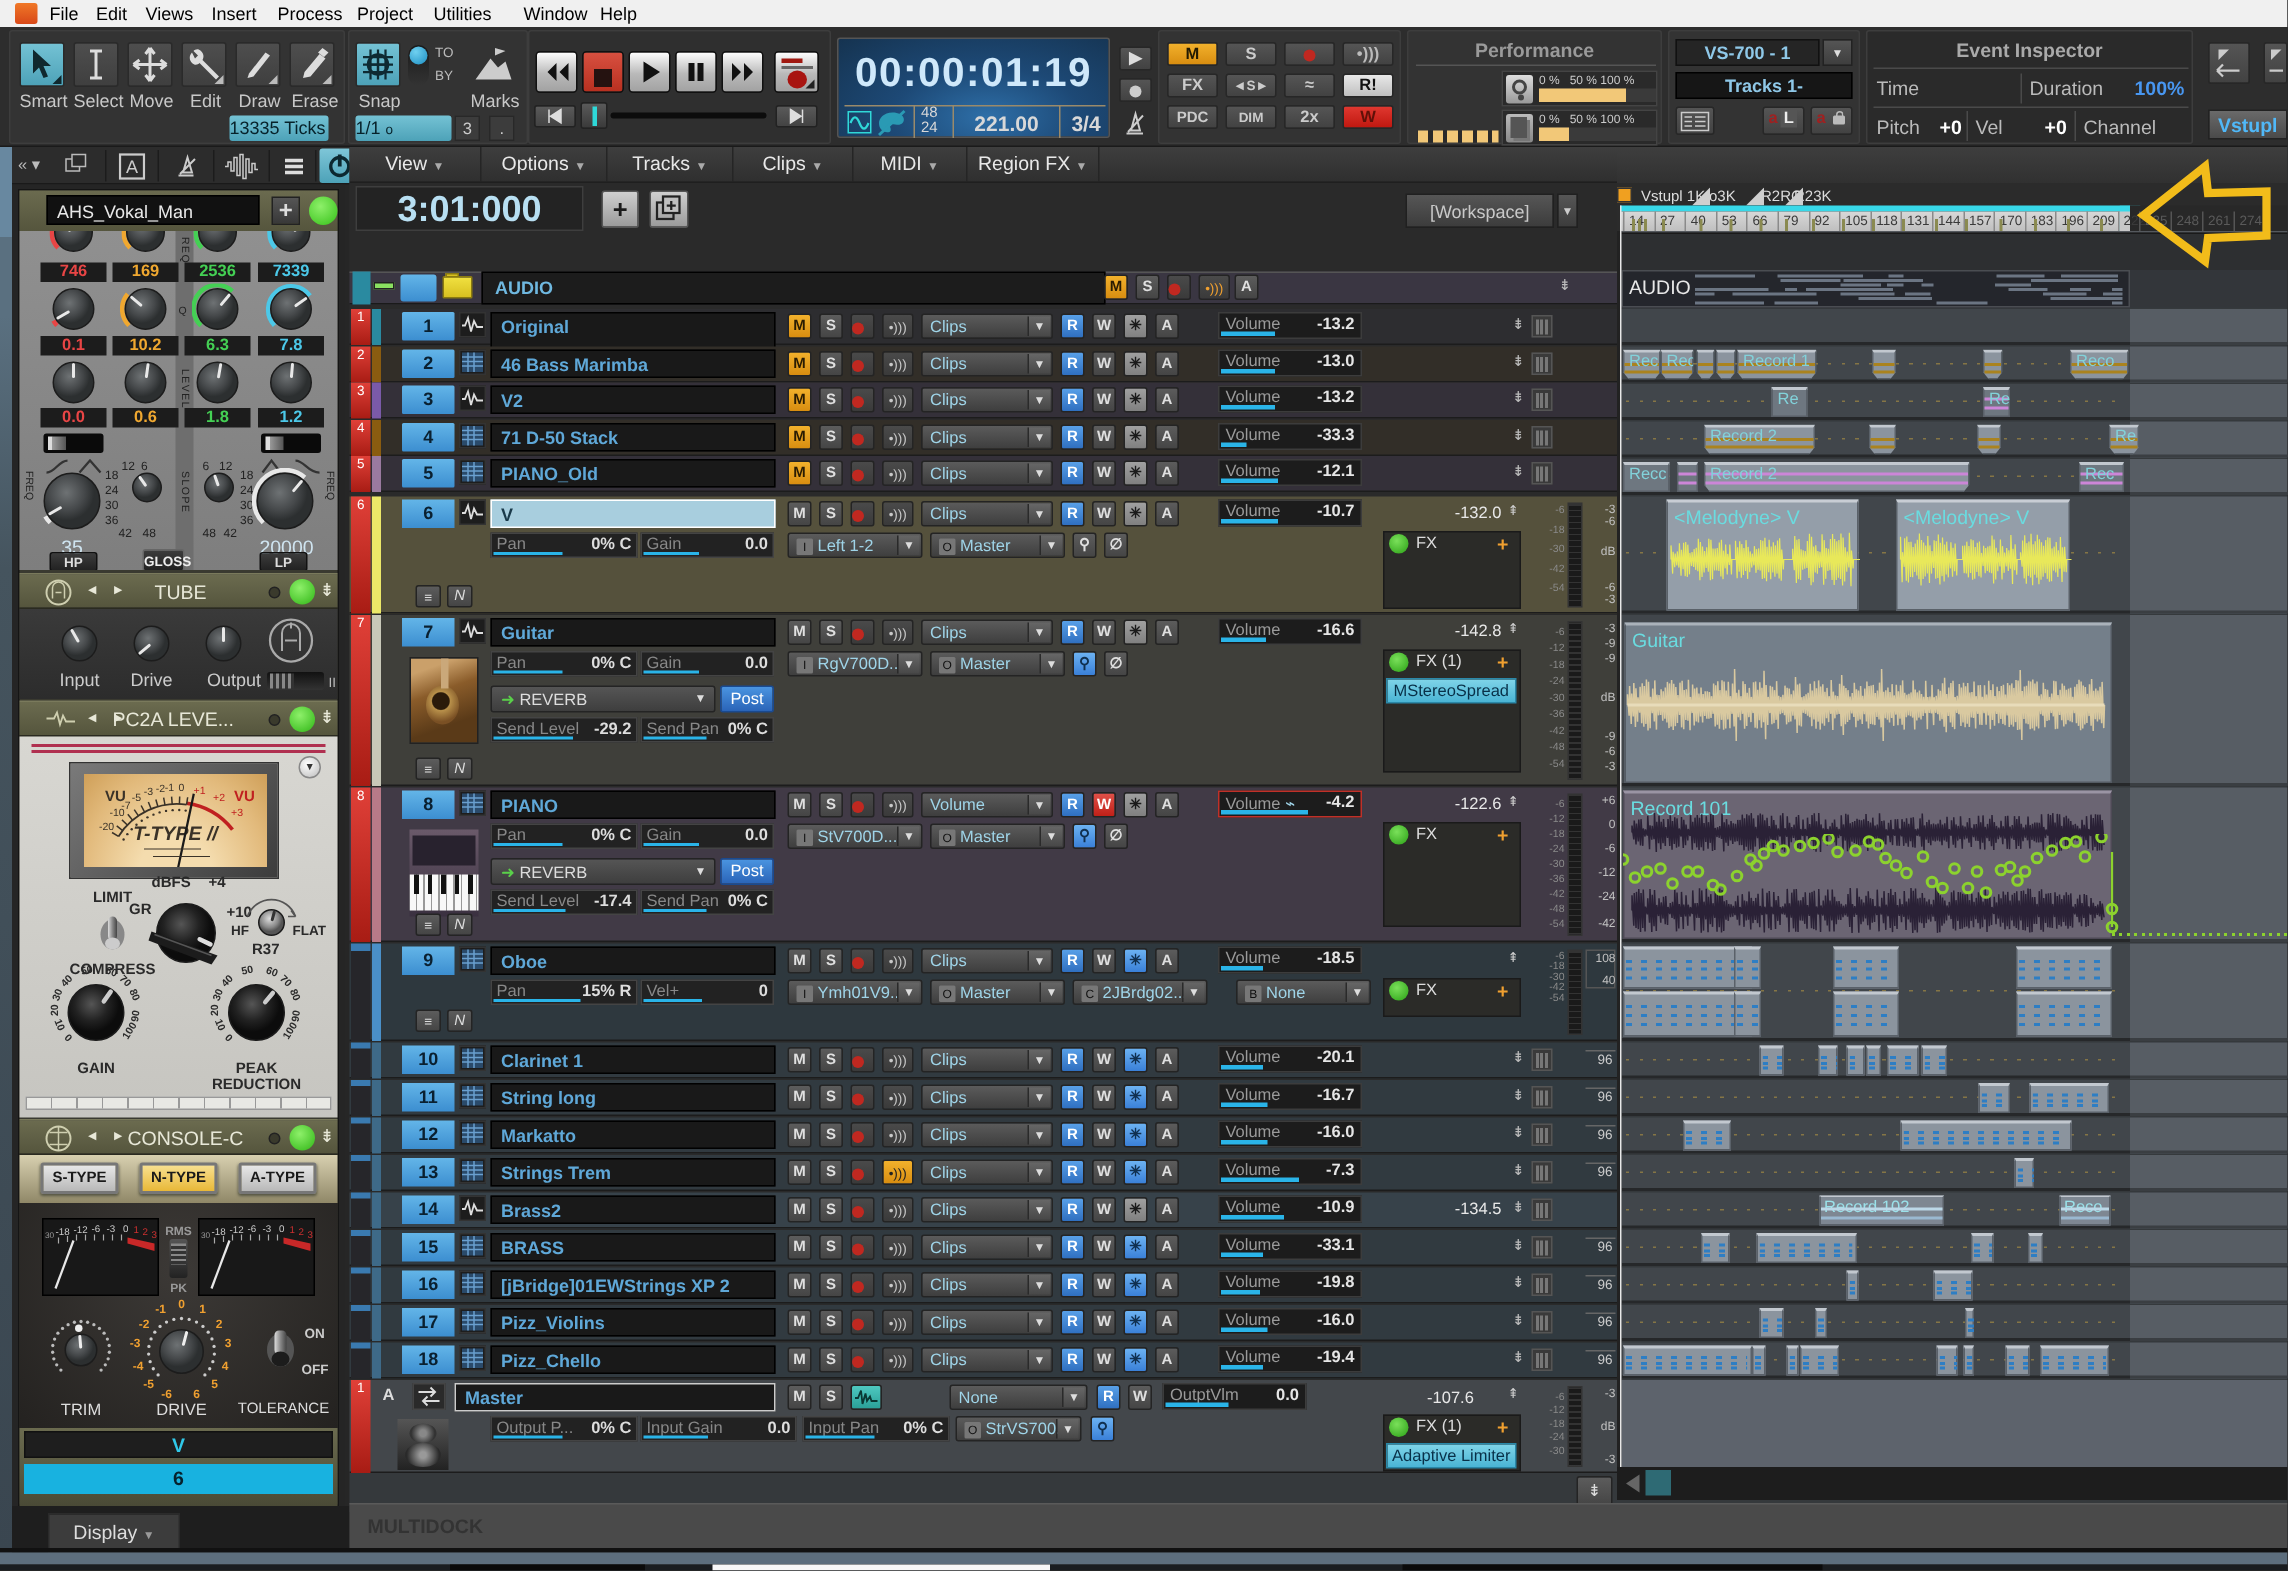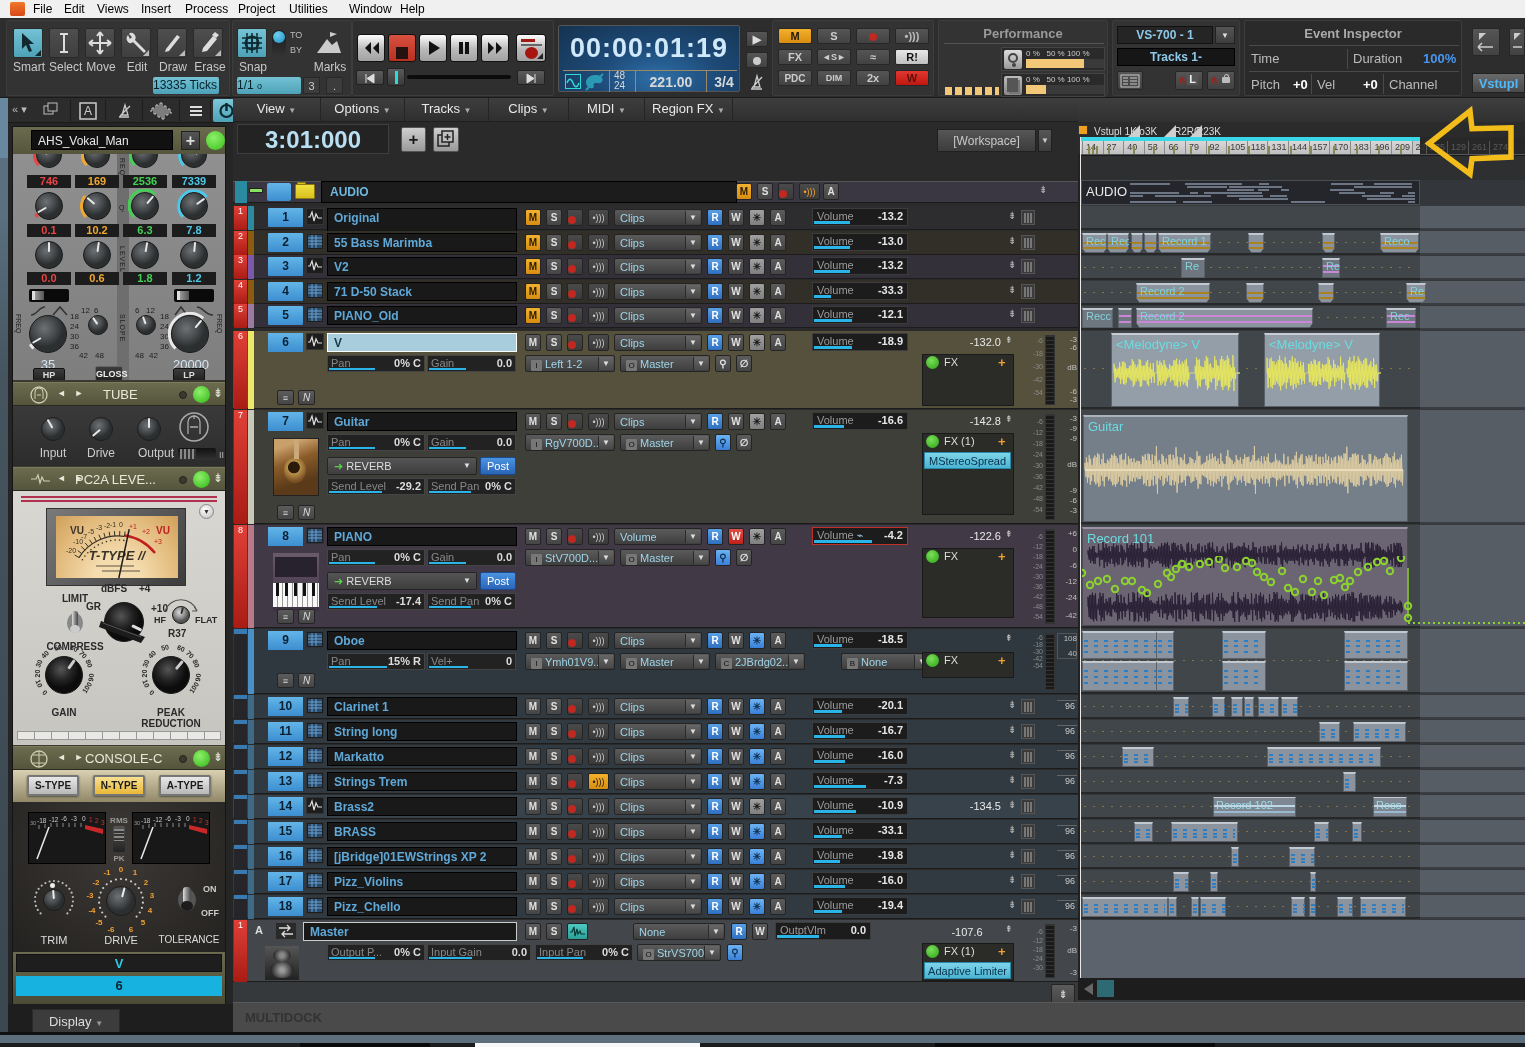--- a/index.html
+++ b/index.html
@@ -816,21 +816,21 @@
         <span style="display:block;margin:2px auto;width:8px;height:10px;background:repeating-linear-gradient(90deg,#777 0 2px,#3a3a3a 2px 3px)"></span>
       </div>
 <div style="position:absolute;left:0;top:133px;width:845px;height:24px;background:#322e28;border-bottom:1px solid #1c1c1c"></div>
 <div style="position:absolute;left:1px;top:133px;width:13px;height:24px;background:linear-gradient(#e04038,#a81c14);color:#fff;font-size:9px;text-align:center">2</div>
 <div style="position:absolute;left:15px;top:133px;width:6px;height:24px;background:#8a5c10"></div>
 <div style="position:absolute;left:35px;top:135px;width:35px;height:19px;background:linear-gradient(#63b5e8,#3c8ed0);color:#0a2030;font-size:12px;font-weight:bold;text-align:center;line-height:19px;border-radius:1px">2</div>
 <div style="position:absolute;left:73px;top:135px;width:18px;height:17px;background:#1d1d1d;border:1px solid #333;text-align:center"><svg width="16" height="15">
           <rect x="1" y="1" width="14" height="13" fill="#2a4a6a"></rect>
           <path d="M1 4 h14 M1 7 h14 M1 10 h14 M5 1 v13 M9 1 v13" stroke="#6aa0d0" stroke-width="1"></path>
         </svg></div>
-<div style="position:absolute;left:94px;top:135px;width:190px;height:19px;background:#191919;border:1px solid #000;color:#5fa8d8;font-size:12px;font-weight:bold;padding:2px 0 0 6px">55 Bass Marimba</div>
+<div style="position:absolute;left:94px;top:135px;width:190px;height:19px;background:#191919;border:1px solid #000;color:#5fa8d8;font-size:12px;font-weight:bold;padding:2px 0 0 6px">46 Bass Marimba</div>
 <div style="position:absolute;left:292px;top:136px;width:16px;height:17px;background:linear-gradient(#f2b12c,#d88d10);color:#2a1c02;border:1px solid #242424;border-radius:2px;font-size:10px;font-weight:bold;text-align:center;line-height:16px">M</div>
 <div style="position:absolute;left:313px;top:136px;width:16px;height:17px;background:linear-gradient(#5c5c5c,#454545);color:#e0e0e0;border:1px solid #242424;border-radius:2px;font-size:10px;font-weight:bold;text-align:center;line-height:16px">S</div>
 <div style="position:absolute;left:334px;top:136px;width:16px;height:17px;background:linear-gradient(#4a4a4a,#3a3a3a);border:1px solid #242424;border-radius:2px"><span style="display:inline-block;width:8px;height:8px;border-radius:50%;background:#c02categories820;background:#c02820;margin-top:4px"></span></div>
 <div style="position:absolute;left:355px;top:136px;width:21px;height:17px;background:linear-gradient(#4a4a4a,#3a3a3a);border:1px solid #242424;border-radius:2px;color:#c8c8c8;font-size:9px;text-align:center;line-height:16px">•)))</div>
 <div class="dd" style="left:381px;top:136px;width:88px">Clips<span class="dda">▼</span></div>
 <div style="position:absolute;left:474px;top:136px;width:16px;height:17px;background:linear-gradient(#58a0e8,#2f6fc0);color:#fff;border:1px solid #242424;border-radius:2px;font-size:10px;font-weight:bold;text-align:center;line-height:16px">R</div>
 <div style="position:absolute;left:495px;top:136px;width:16px;height:17px;background:linear-gradient(#5c5c5c,#454545);color:#e0e0e0;border:1px solid #242424;border-radius:2px;font-size:10px;font-weight:bold;text-align:center;line-height:16px">W</div>
 <div style="position:absolute;left:516px;top:136px;width:16px;height:17px;background:linear-gradient(#a0a0a0,#808080);color:#1a1a1a;border:1px solid #242424;border-radius:2px;font-size:10px;font-weight:bold;text-align:center;line-height:16px">✳</div>
 <div style="position:absolute;left:537px;top:136px;width:16px;height:17px;background:linear-gradient(#5c5c5c,#454545);color:#e0e0e0;border:1px solid #242424;border-radius:2px;font-size:10px;font-weight:bold;text-align:center;line-height:16px">A</div>
 <div class="volbox" style="left:579px;top:135px;width:96px;border:1px solid #3c3c3c">
@@ -934,21 +934,21 @@
 <div style="position:absolute;left:313px;top:236px;width:16px;height:17px;background:linear-gradient(#5c5c5c,#454545);color:#e0e0e0;border:1px solid #242424;border-radius:2px;font-size:10px;font-weight:bold;text-align:center;line-height:16px">S</div>
 <div style="position:absolute;left:334px;top:236px;width:16px;height:17px;background:linear-gradient(#4a4a4a,#3a3a3a);border:1px solid #242424;border-radius:2px"><span style="display:inline-block;width:8px;height:8px;border-radius:50%;background:#c02820;margin-top:4px"></span></div>
 <div style="position:absolute;left:355px;top:236px;width:21px;height:17px;background:linear-gradient(#4a4a4a,#3a3a3a);border:1px solid #242424;border-radius:2px;color:#c8c8c8;font-size:9px;text-align:center;line-height:16px">•)))</div>
 <div class="dd" style="left:381px;top:236px;width:88px">Clips<span class="dda">▼</span></div>
 <div style="position:absolute;left:474px;top:236px;width:16px;height:17px;background:linear-gradient(#58a0e8,#2f6fc0);color:#fff;border:1px solid #242424;border-radius:2px;font-size:10px;font-weight:bold;text-align:center;line-height:16px">R</div>
 <div style="position:absolute;left:495px;top:236px;width:16px;height:17px;background:linear-gradient(#5c5c5c,#454545);color:#e0e0e0;border:1px solid #242424;border-radius:2px;font-size:10px;font-weight:bold;text-align:center;line-height:16px">W</div>
 <div style="position:absolute;left:516px;top:236px;width:16px;height:17px;background:linear-gradient(#a0a0a0,#808080);color:#1a1a1a;border:1px solid #242424;border-radius:2px;font-size:10px;font-weight:bold;text-align:center;line-height:16px">✳</div>
 <div style="position:absolute;left:537px;top:236px;width:16px;height:17px;background:linear-gradient(#5c5c5c,#454545);color:#e0e0e0;border:1px solid #242424;border-radius:2px;font-size:10px;font-weight:bold;text-align:center;line-height:16px">A</div>
 <div class="volbox" style="left:579px;top:235px;width:96px;border:1px solid #3c3c3c">
         <span class="vl">Volume</span>
-        <span class="vv">-18.9</span>
+        <span class="vv">-10.7</span>
         <span class="vb" style="width:40%"></span>
       </div>
 <div style="position:absolute;left:700px;top:238px;width:68px;text-align:right;color:#e8e8e8;font-size:11px">-132.0</div>
 <div style="position:absolute;left:772px;top:237px;color:#ccc;font-size:9px">⇞</div>
 <div class="panbox" style="left:94px;top:257px;width:98px">
         <i>Pan</i>
         <b>0% C</b>
         <span class="pb" style="width:48%"></span>
       </div>
 <div class="panbox" style="left:194px;top:257px;width:89px">
@@ -1132,21 +1132,21 @@
         <span class="pb" style="width:60%"></span>
       </div>
 <div class="panbox" style="left:194px;top:555px;width:89px">
         <i>Vel+</i>
         <b>0</b>
         <span class="pb" style="width:45%"></span>
       </div>
 <div class="dd" style="left:292px;top:555px;width:90px"><span style="display:inline-block;width:11px;height:11px;background:#777;color:#111;font-size:8px;line-height:11px;text-align:center;border-radius:1px;margin-right:3px">I</span>Ymh01V9...<span class="dda">▼</span></div>
 <div class="dd" style="left:387px;top:555px;width:90px"><span style="display:inline-block;width:11px;height:11px;background:#777;color:#111;font-size:8px;line-height:11px;text-align:center;border-radius:1px;margin-right:3px">O</span>Master<span class="dda">▼</span></div>
 <div class="dd" style="left:482px;top:555px;width:90px"><span style="display:inline-block;width:11px;height:11px;background:#777;color:#111;font-size:8px;line-height:11px;text-align:center;border-radius:1px;margin-right:3px">C</span>2JBrdg02...<span class="dda">▼</span></div>
-<div class="dd" style="left:608px;top:555px;width:90px"><span style="display:inline-block;width:11px;height:11px;background:#777;color:#111;font-size:8px;line-height:11px;text-align:center;border-radius:1px;margin-right:3px">B</span>None<span class="dda">▼</span></div>
+<div class="dd" style="left:591px;top:555px;width:90px"><span style="display:inline-block;width:11px;height:11px;background:#777;color:#111;font-size:8px;line-height:11px;text-align:center;border-radius:1px;margin-right:3px">B</span>None<span class="dda">▼</span></div>
 <div style="position:absolute;left:689px;top:554px;width:92px;height:26px;background:#2b2b28;border:1px solid #1a1a1a"></div>
       <div style="position:absolute;left:693px;top:556px;width:13px;height:13px;border-radius:50%;background:radial-gradient(circle at 40% 35%,#7ae05a,#2aa015)"></div>
       <div style="position:absolute;left:711px;top:556px;color:#ddd;font-size:11px">FX</div>
       <div style="position:absolute;left:765px;top:555px;color:#f0a030;font-size:13px;font-weight:bold">+</div>
 <div style="position:absolute;left:812px;top:535px;width:10px;height:57px;background:#1a1a1a;border:1px solid #333">
         <span style="display:block;width:100%;height:100%;background:repeating-linear-gradient(#333 0 1px,#1a1a1a 1px 4px)"></span>
       </div>
 
 <div style="position:absolute;left:824px;top:535px;width:20px;height:26px;border:1px solid #555"></div>
 <div style="position:absolute;left:44px;top:575px;width:17px;height:15px;background:linear-gradient(#5c5c5c,#454545);border:1px solid #242424;border-radius:2px;color:#ddd;font-size:9px;text-align:center;line-height:14px">≡</div>
@@ -1519,21 +1519,21 @@
 <div style="position:absolute;left:275.79999999999995px;top:44px;color:#3a3a3a;font-size:9px">183</div>
 <div style="position:absolute;left:271.79999999999995px;top:43px;width:1px;height:13px;background:#8a8a8a"></div>
 <div style="position:absolute;left:296.4px;top:44px;color:#3a3a3a;font-size:9px">196</div>
 <div style="position:absolute;left:292.4px;top:43px;width:1px;height:13px;background:#8a8a8a"></div>
 <div style="position:absolute;left:317.0px;top:44px;color:#3a3a3a;font-size:9px">209</div>
 <div style="position:absolute;left:313.0px;top:43px;width:1px;height:13px;background:#8a8a8a"></div>
 <div style="position:absolute;left:337.6px;top:44px;color:#3a3a3a;font-size:9px">222</div>
 <div style="position:absolute;left:333.6px;top:43px;width:1px;height:13px;background:#8a8a8a"></div>
 <div style="position:absolute;color:#5a5a5a;font-size:9px;top:44px;left:352px">235</div>
 <div style="position:absolute;left:348px;top:43px;width:1px;height:13px;background:#555"></div>
-<div style="position:absolute;color:#5a5a5a;font-size:9px;top:44px;left:373px">129</div>
+<div style="position:absolute;color:#5a5a5a;font-size:9px;top:44px;left:373px">248</div>
 <div style="position:absolute;left:369px;top:43px;width:1px;height:13px;background:#555"></div>
 <div style="position:absolute;color:#5a5a5a;font-size:9px;top:44px;left:394px">261</div>
 <div style="position:absolute;left:390px;top:43px;width:1px;height:13px;background:#555"></div>
 <div style="position:absolute;color:#5a5a5a;font-size:9px;top:44px;left:415px">274</div>
 <div style="position:absolute;left:411px;top:43px;width:1px;height:13px;background:#555"></div>
 <div style="position:absolute;left:10px;top:48px;width:2px;height:8px;background:#8a8a50"></div>
 <div style="position:absolute;left:14px;top:48px;width:2px;height:8px;background:#8a8a50"></div>
 <div style="position:absolute;left:18px;top:48px;width:2px;height:8px;background:#8a8a50"></div>
 <div style="position:absolute;left:30px;top:48px;width:2px;height:8px;background:#8a8a50"></div>
 <div style="position:absolute;left:55px;top:48px;width:2px;height:8px;background:#8a8a50"></div>

